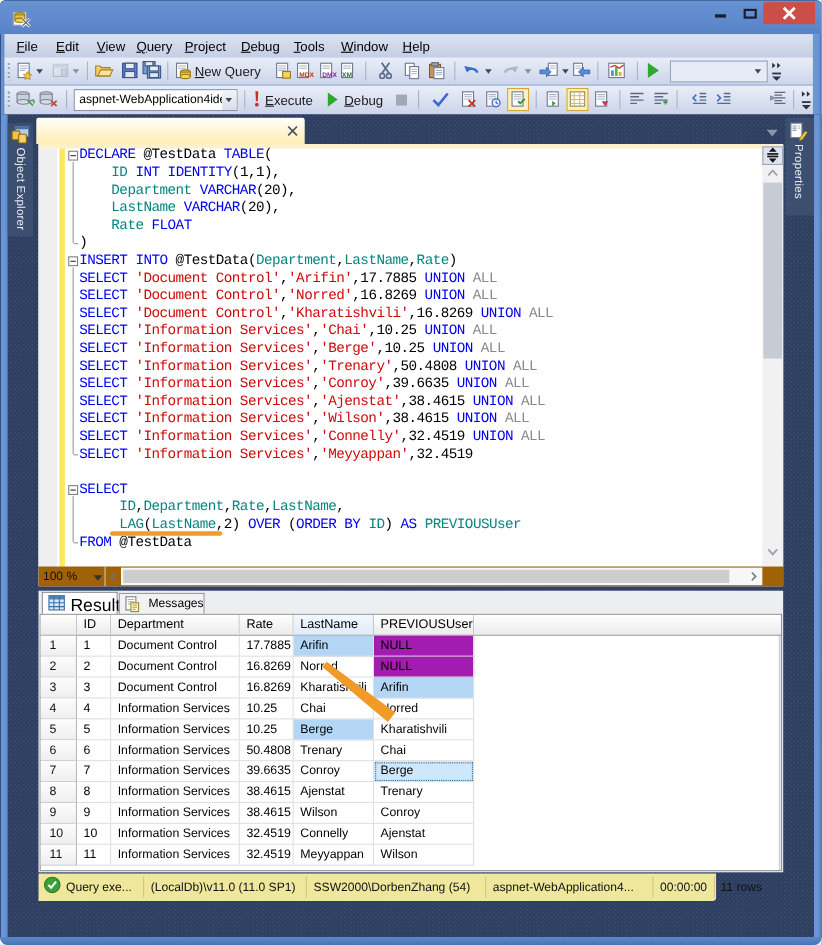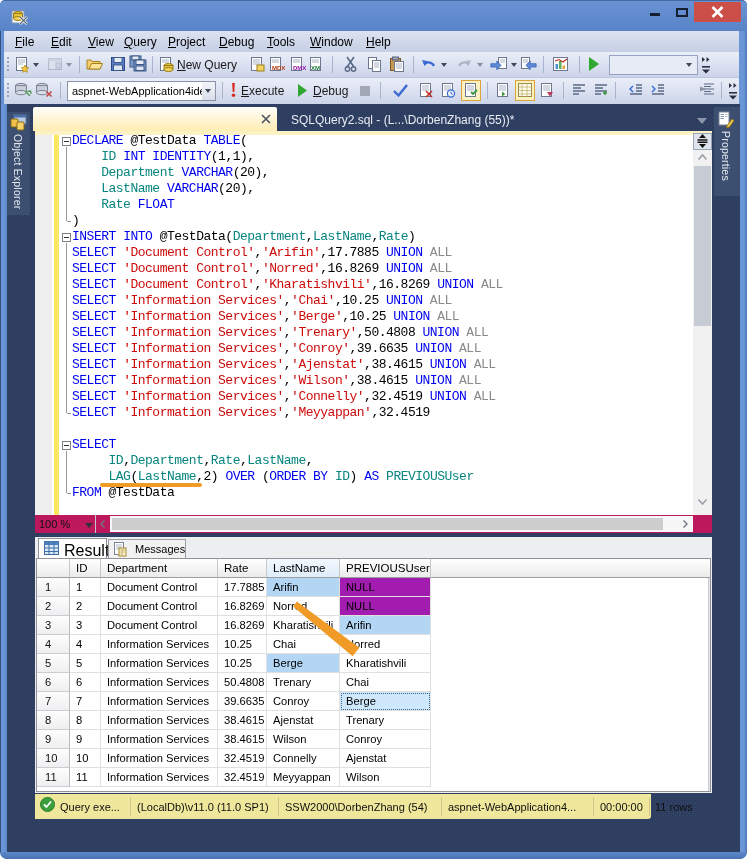--- a/index.html
+++ b/index.html
@@ -39,21 +39,21 @@
 #edmargin{position:absolute;left:0;top:4px;width:17px;height:380px;background:#efefef}
 #edyellow{position:absolute;left:19px;top:4px;width:5px;height:380px;background:#fce763}
 #code{position:absolute;left:37px;top:2px;font-family:"Liberation Mono",monospace;font-size:13px;letter-spacing:-0.5px;line-height:16px;white-space:pre;color:#000}
 #code .k{color:#0000f0}#code .s{color:#cd0a0a}#code .t{color:#07857f}#code .g{color:#8a8a8a}
 .fold{position:absolute;width:9px;height:9px;border:1px solid #808080;background:#fff;z-index:3}
 .fold i{position:absolute;left:1px;top:3px;width:5px;height:1px;background:#303030}
 .fline{position:absolute;left:31px;width:1px;background:#9a9a9a}
 .fcor{position:absolute;width:4px;height:1px;background:#9a9a9a}
 
 #vsb{position:absolute;left:658px;top:2px;width:19px;height:382px;background:#f1f1f1}
-#hrow{position:absolute;left:0px;top:384px;width:677px;height:18px;background:#be185d}
+#hrow{position:absolute;left:0px;top:384px;width:677px;height:18px;background:#a16207}
 
 #results{position:absolute;left:35px;top:433px;width:677px;height:256px;background:#edeef0;font-size:12px}
 #grid{position:absolute;left:1px;top:21px;width:675px;height:234px;background:#fff;border:1px solid #90949a;box-shadow:inset -1px 0 0 #e8e8e8,inset -2px 0 0 #c8ccd2}
 #gt{border-collapse:separate;border-spacing:0;table-layout:fixed;font-size:11.2px;color:#000;width:673px}
 #gt td,#gt th{height:19px;padding:0 0 0 6px;text-align:left;font-weight:normal;white-space:nowrap;overflow:hidden}
 #gt td{border-right:1px solid #e0e0e0;border-bottom:1px solid #e0e0e0}
 #gt th{font-size:11.5px;background:linear-gradient(#ffffff,#ebebeb);border-right:1px solid #c8c8c8;border-bottom:1px solid #9e9ea2}
 #gt td.rh{background:linear-gradient(#fdfdfd,#efeff1);border-right:1px solid #b8babe;border-bottom:1px solid #cdcdd1;padding-left:8px;color:#111}
 .cb{background:#b2d6f4}
 .cy{background:#a21caf}
@@ -330,21 +330,20 @@
           <path d="M7 3.5 H9.5 M7 5.5 H9.5" stroke="#b8c2d2" stroke-width="1"></path>
           <path d="M9 15 L14 8 L16 9.5 L11.5 16 L8.5 16.8 Z" fill="#f2c84c" stroke="#90700f" stroke-width="0.8"></path>
         </svg>
       <span class="vtxt" style="left:6px;top:24px">Properties</span>
     </div>
     <div id="activetab">
       <svg style="left:228px;top:7px" width="10" height="10" viewBox="0 0 10 10">
           <path d="M1 1 L9 9 M9 1 L1 9" stroke="#4a5264" stroke-width="1.6"></path>
         </svg>
     </div>
-    <span id="inactivetab">SQLQuery2.sql - (L...\DorbenZhang (55))*</span>
     <svg style="left:697px;top:14px" width="10" height="6" viewBox="0 0 10 6">
         <path d="M0 0 L10 0 L5 6 Z" fill="#8b96ab"></path>
       </svg>
     <div id="editor">
       <div id="edtop"></div>
       <div id="edmargin"></div>
       <div id="edyellow"></div>
       <div id="vsb">
         <div style="position:absolute;left:0;top:0;width:19px;height:17px;background:#dfe4ec;border:1px solid #9aa6ba"></div>
         <svg style="left:4px;top:1px" width="11" height="14" viewBox="0 0 11 14">

